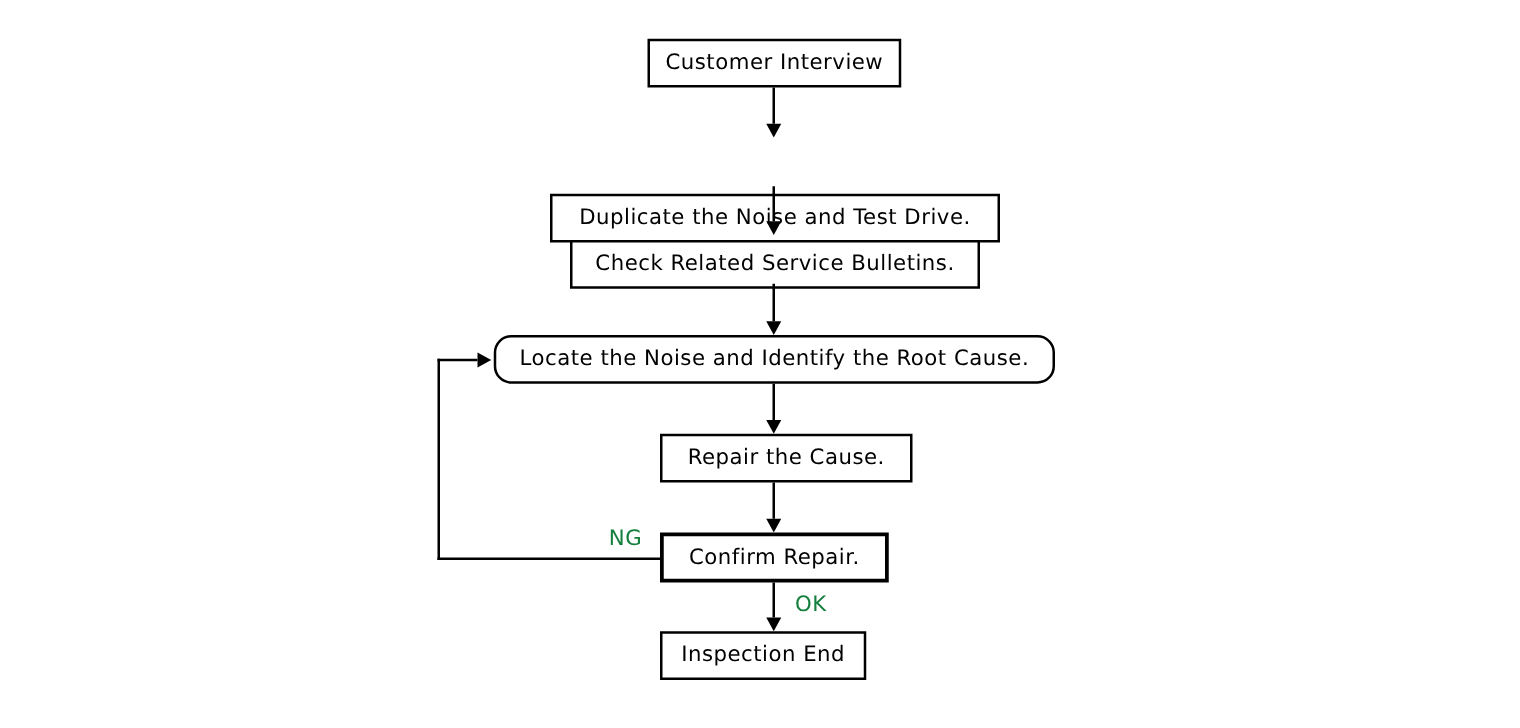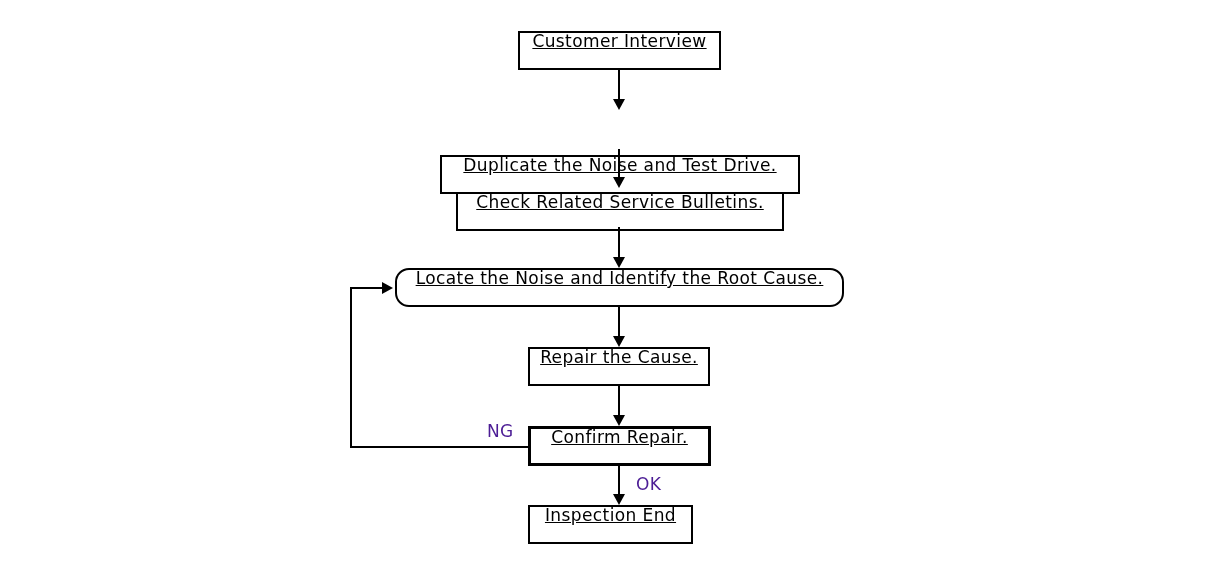--- a/index.html
+++ b/index.html
@@ -18,27 +18,27 @@
     overflow: hidden;
   }
 
   
   .node {
     position: absolute;
     box-sizing: border-box;
     border: 2px solid #000000;
     background: #ffffff;
     display: flex;
+    align-items: center;
     justify-content: center;
     color: #000000;
     font-size: 17px;
     letter-spacing: 0.4px;
     white-space: nowrap;
     line-height: 1;
-    text-decoration: underline;
   }
   .node.thick {
     border-width: 3px;
   }
   .node .node-label {
     display: block;
     padding: 0 10px;
   }
 
   
@@ -65,21 +65,21 @@
     width: 0;
     height: 0;
     border-top: 6px solid transparent;
     border-bottom: 6px solid transparent;
     border-left: 11px solid #000000;
   }
 
   
   .edge-label {
     position: absolute;
-    color: #4c1d95;
+    color: #15803d;
     font-size: 17px;
     letter-spacing: 0.4px;
     white-space: nowrap;
     line-height: 1;
   }
 </style>
 </head>
 <body>
 
 <div id="canvas">
@@ -105,21 +105,21 @@
   <div class="vline" style="left:618px; top:227px; height:30px;"></div>
   <div class="arrow-down" style="left:613px; top:257px;"></div>
 
   <div class="node" style="left:395px; top:268px; width:449px; height:39px;border-radius:14px;">
     <span class="node-label">Locate the Noise and Identify the Root Cause.</span>
   </div>
 
   <div class="vline" style="left:618px; top:307px; height:29px;"></div>
   <div class="arrow-down" style="left:613px; top:336px;"></div>
 
-  <div class="node" style="left:528px; top:347px; width:182px; height:39px;">
+  <div class="node" style="left:528px; top:347px; width:202px; height:39px;">
     <span class="node-label">Repair the Cause.</span>
   </div>
 
   <div class="vline" style="left:618px; top:386px; height:29px;"></div>
   <div class="arrow-down" style="left:613px; top:415px;"></div>
 
   <div class="node thick" style="left:528px; top:426px; width:183px; height:40px;">
     <span class="node-label">Confirm Repair.</span>
   </div>
 

